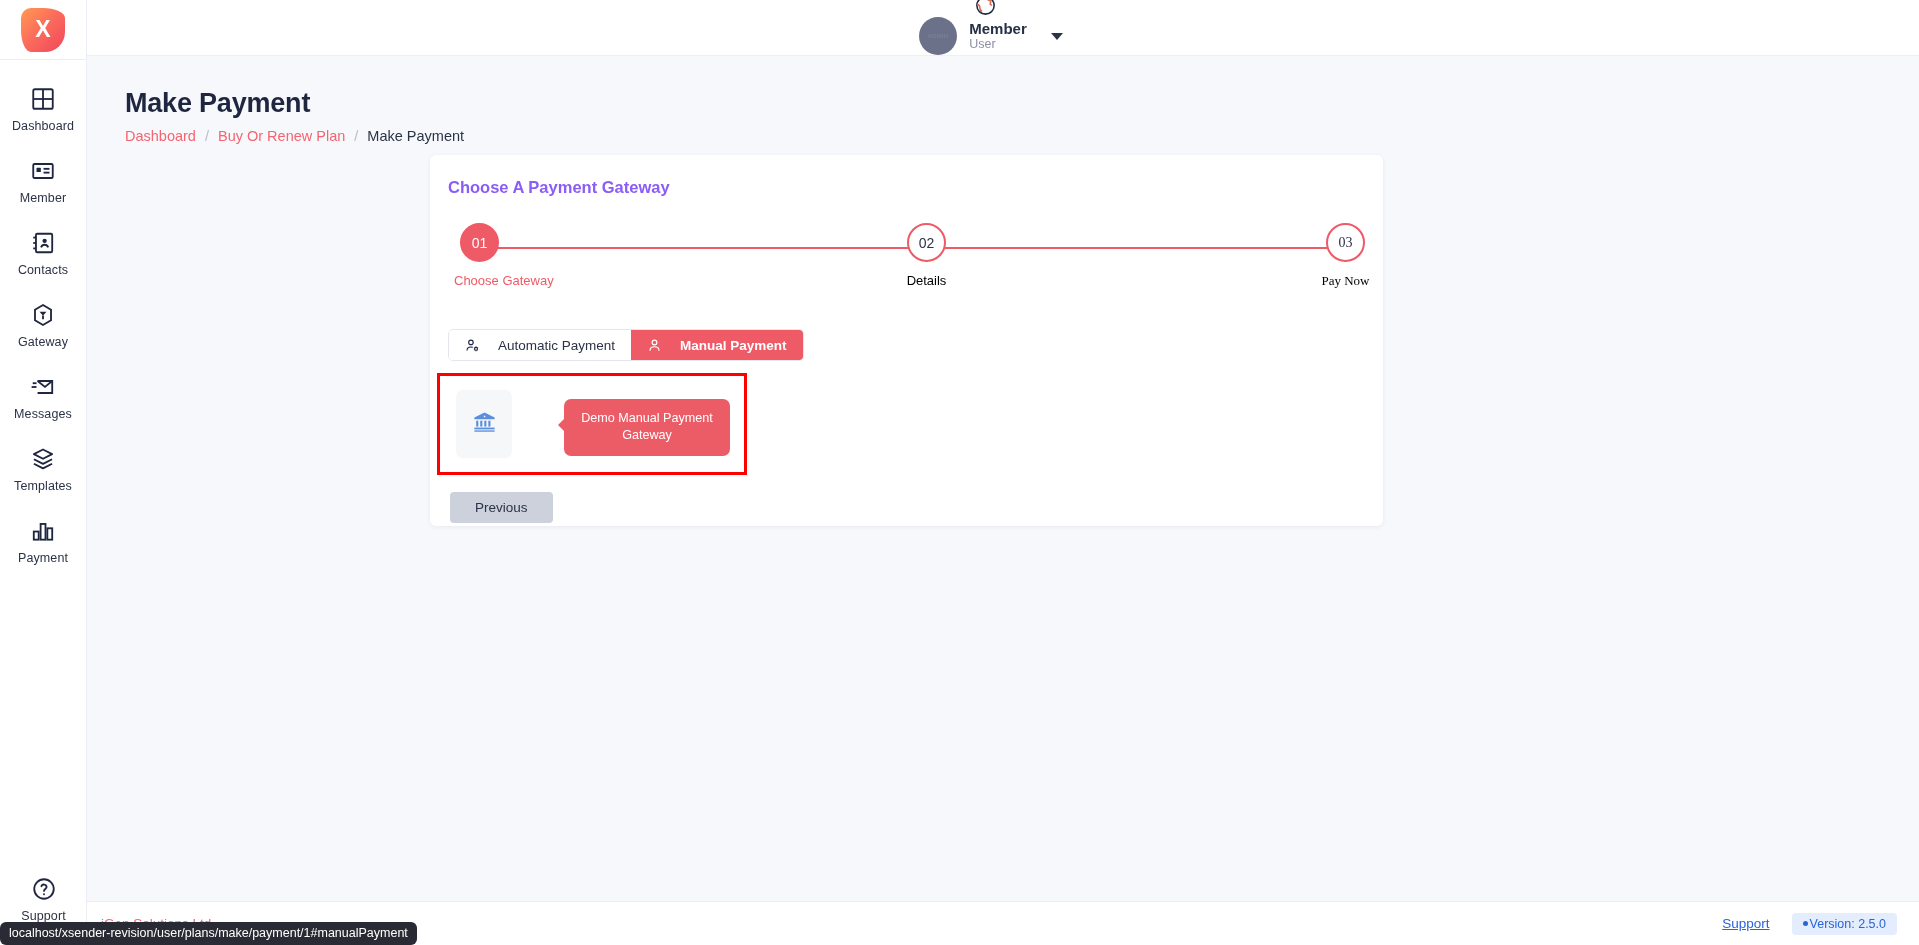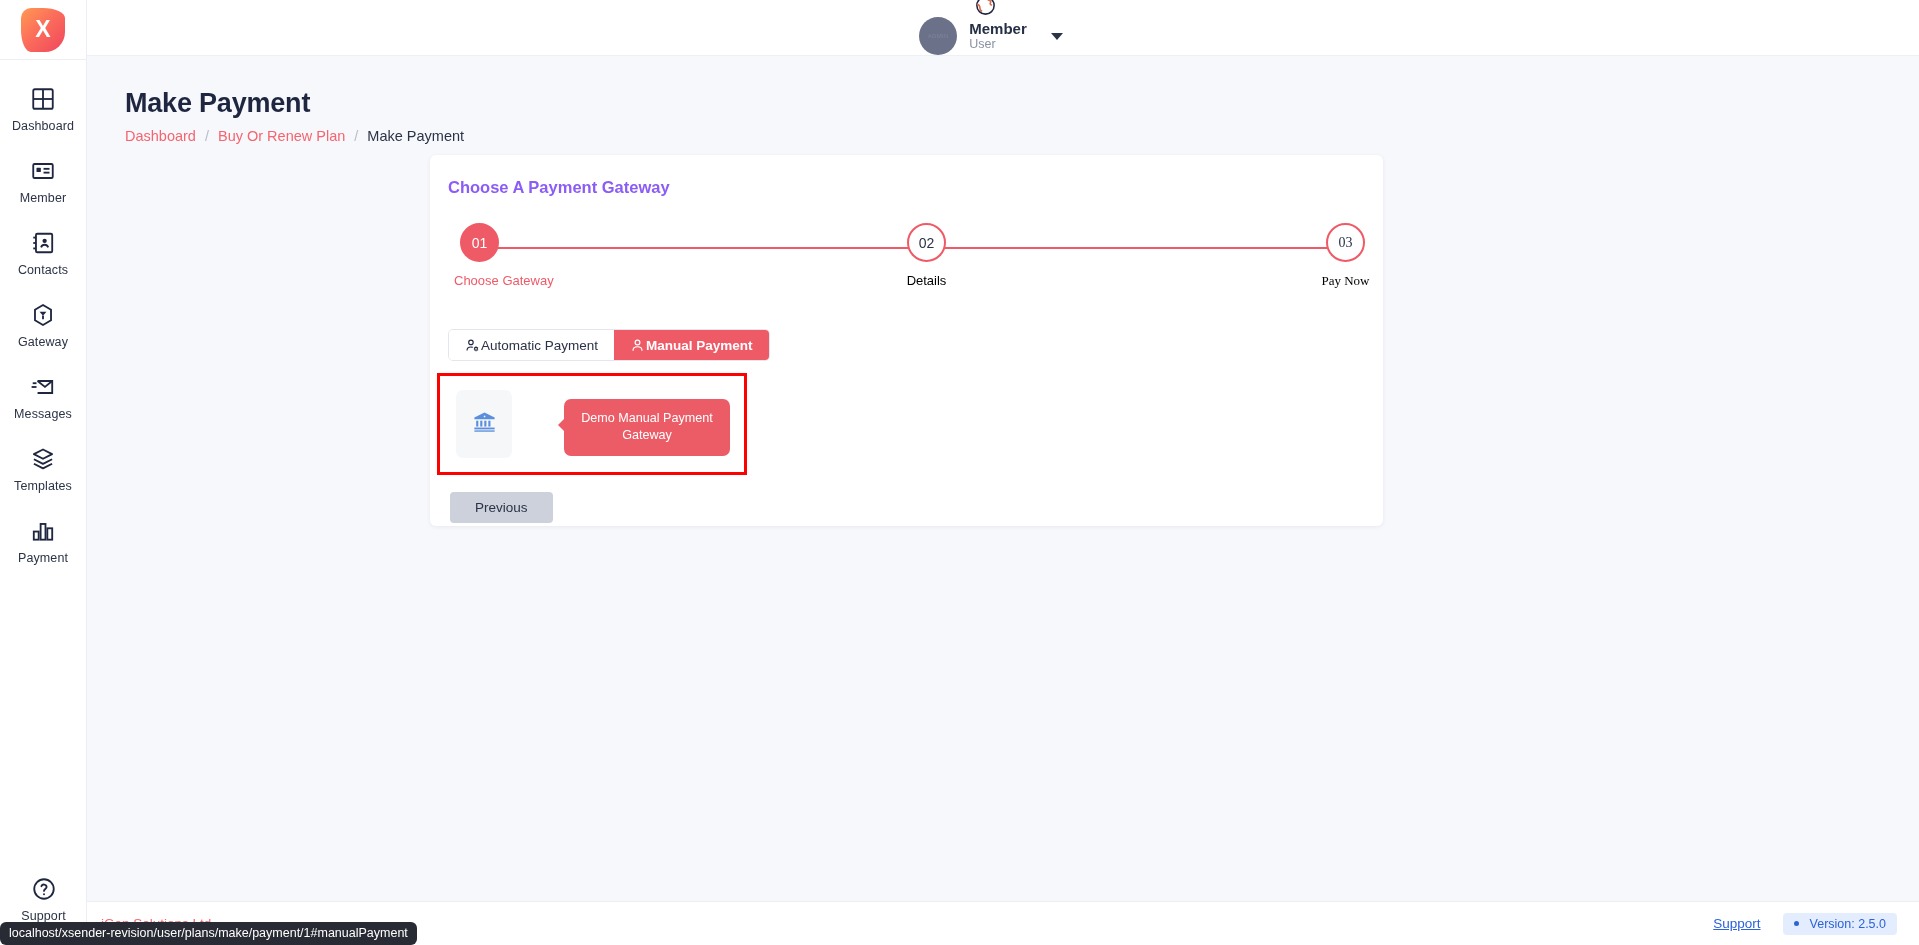--- a/index.html
+++ b/index.html
@@ -158,21 +158,21 @@
   #step-3 { left: 878px; display: flex; flex-direction: column; align-items: center; width: 39px; font-family: Liberation Serif, serif; }
 
   
   #tabs {
     position: absolute; left: 18px; top: 174px;
     display: flex; height: 32px;
     border: 1px solid #e3e6ec; border-radius: 5px; overflow: hidden;
     background: #fff;
   }
   .tab {
-    display: flex; align-items: center; gap: 1px;
+    display: flex; align-items: center; gap: 18px;
     padding: 0 16px; height: 100%;
     font-size: 13.5px; color: #2b3346; cursor: pointer;
     background: #ffffff;
   }
   .tab.active { background: #ef5a67; color: #ffffff; font-weight: bold; }
   .tab svg { display: block; }
 
   
   #gateway-box {
     position: absolute; left: 7px; top: 218px;
@@ -222,21 +222,21 @@
     display: flex; align-items: center; justify-content: space-between;
     padding: 0 22px 0 14px;
     z-index: 10;
   }
   #footer-left { font-size: 13.5px; color: #f4656f; }
   #footer-right { display: flex; align-items: center; gap: 22px; }
   #footer-support { font-size: 13.5px; color: #2b63d8; text-decoration: underline; cursor: pointer; }
   #version-badge {
     background: #e4edfd; color: #2b63d8;
     font-size: 12.5px; padding: 4px 11px; border-radius: 4px;
-    display: flex; align-items: center; gap: 11px;
+    display: flex; align-items: center; gap: 2px;
   }
   .dot { width: 5px; height: 5px; border-radius: 50%; background: #2b63d8; display: inline-block; }
 
   
   #status-url {
     position: absolute; left: 0; bottom: 0;
     background: #282b33; color: #ffffff;
     font-size: 12.5px; padding: 4px 9px 5px 9px;
     z-index: 60; white-space: nowrap;
     font-family: "Liberation Sans", sans-serif;

